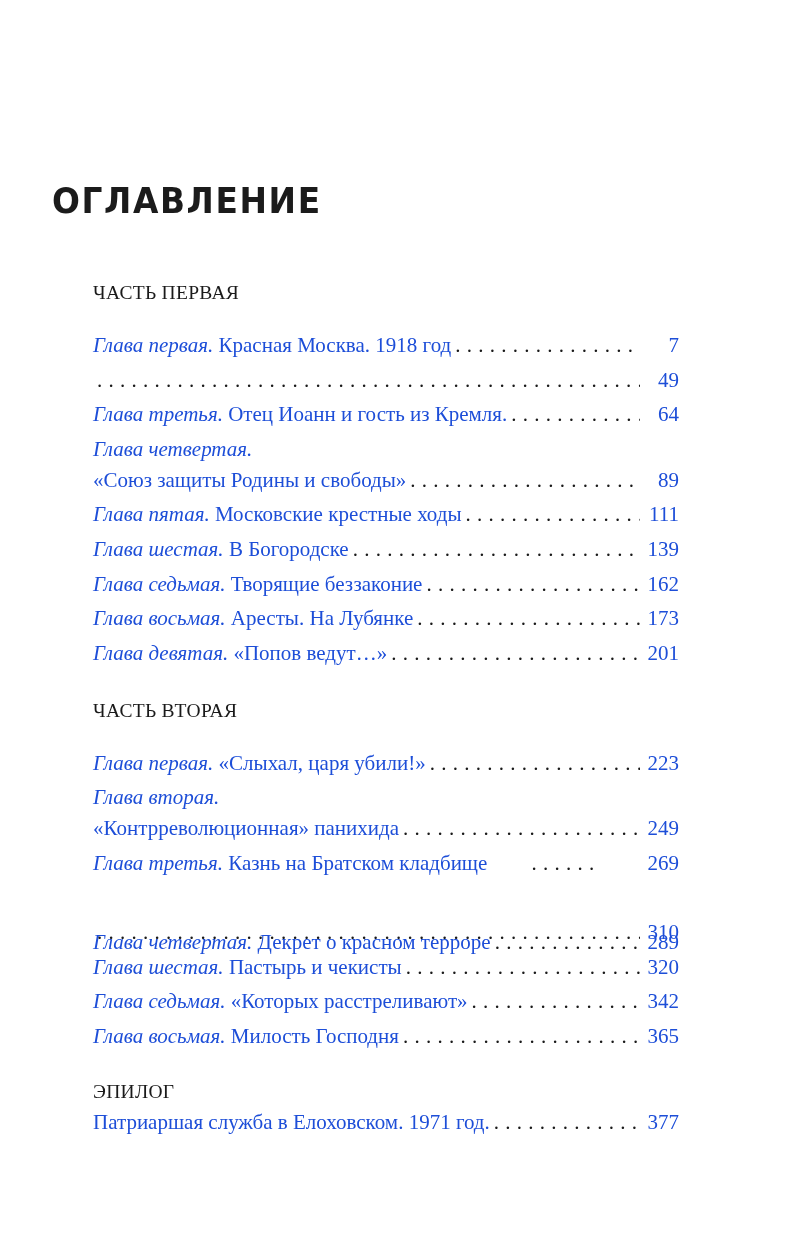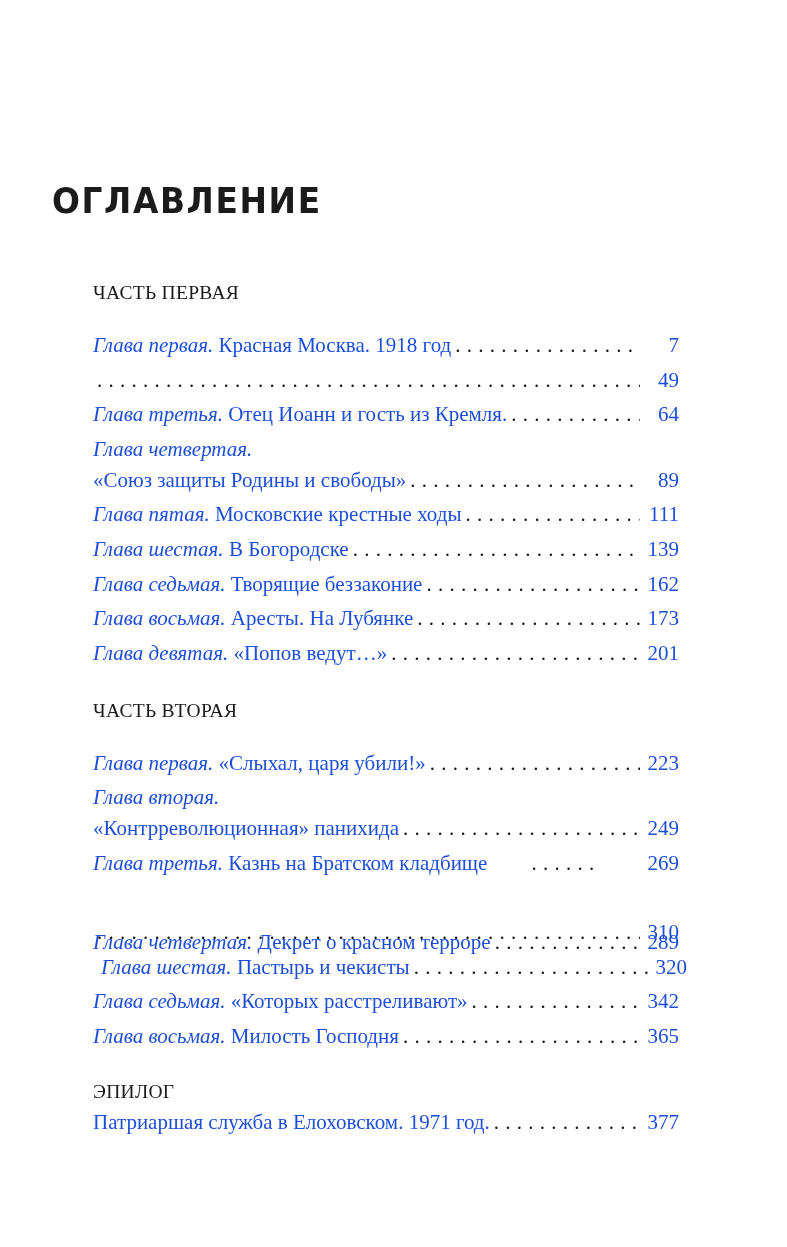--- a/index.html
+++ b/index.html
@@ -183,21 +183,21 @@
       </div>
       <div class="entry" style="position: absolute; left: 0px; top: 887.6px; width: 586px; margin-top: 44px;">
         <span class="entry-text"><span class="chapter-label">Глава четвертая.</span><span class="chapter-title"> Декрет о красном терроре</span></span>
         <span class="leader"></span>
         <span class="page-num">289</span>
       </div>
       <div class="entry" style="position: absolute; left: 0px; top: 922.2px; width: 586px;">
         <span class="leader"></span>
         <span class="page-num">310</span>
       </div>
-      <div class="entry" style="position: absolute; left: 0px; top: 956.8px; width: 586px; margin-left: 8px;">
+      <div class="entry" style="position: absolute; left: 0px; top: 956.8px; width: 586px;">
         <span class="entry-text"><span class="chapter-label">Глава шестая.</span><span class="chapter-title"> Пастырь и чекисты</span></span>
         <span class="leader"></span>
         <span class="page-num">320</span>
       </div>
       <div class="entry" style="position: absolute; left: 0px; top: 991.4px; width: 586px;">
         <span class="entry-text"><span class="chapter-label">Глава седьмая.</span><span class="chapter-title"> «Которых расстреливают»</span></span>
         <span class="leader"></span>
         <span class="page-num">342</span>
       </div>
       <div class="entry" style="position: absolute; left: 0px; top: 1026px; width: 586px;">

